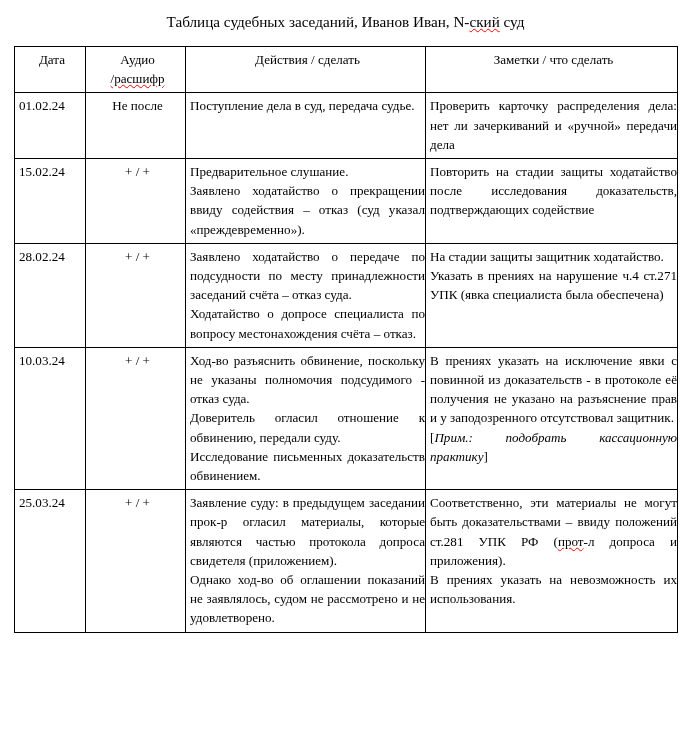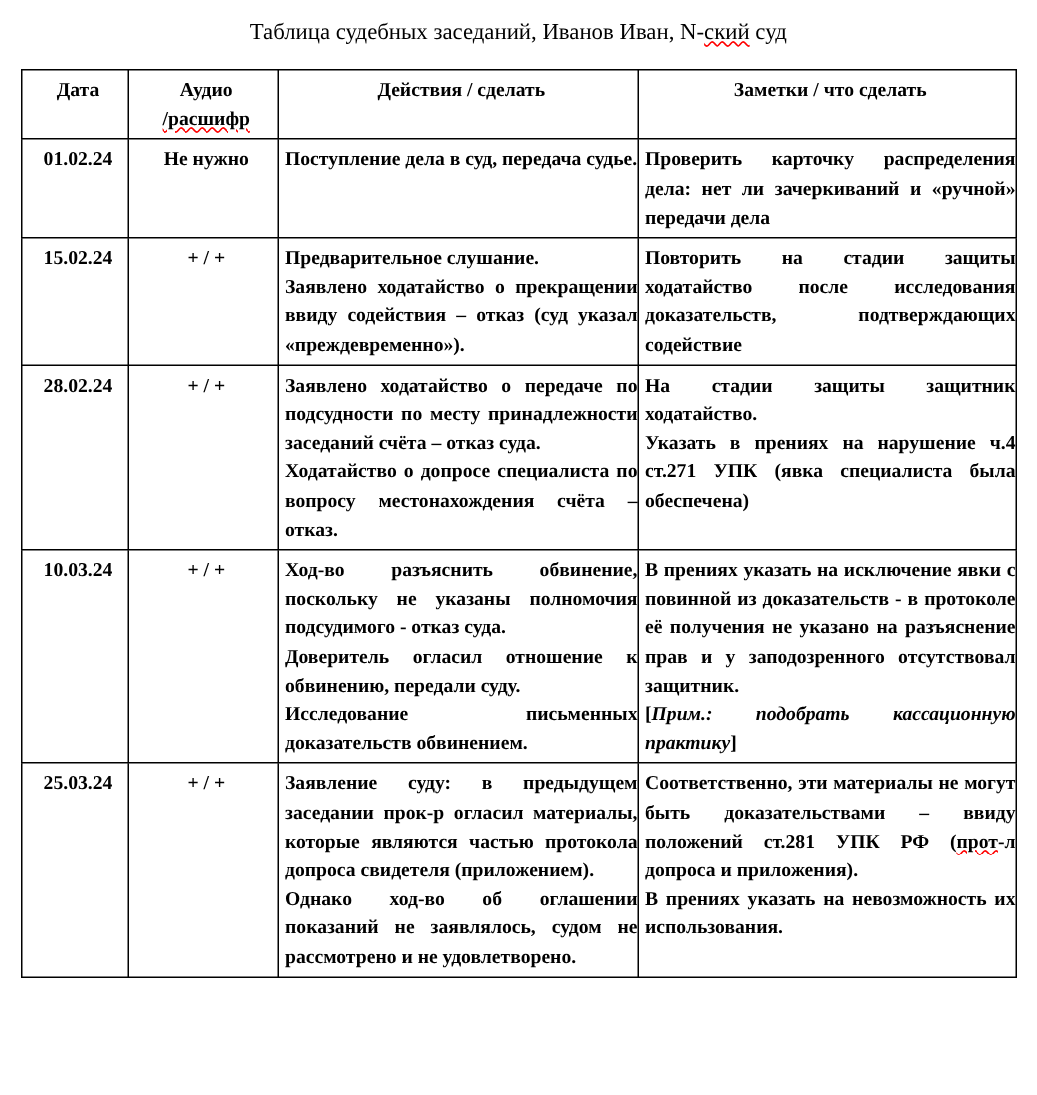--- a/index.html
+++ b/index.html
@@ -49,21 +49,21 @@
     width: 663px;
     border-collapse: collapse;
     table-layout: fixed;
     font-size: 13.1px;
   }
   .sched-table td,
   .sched-table th {
     border: 1px solid #000000;
     vertical-align: top;
     padding: 3px 0 4px 4px;
-    font-weight: bold;
+    font-weight: normal;
     line-height: 19.2px;
   }
 
   
   col.c-date  { width: 71px; }
   col.c-audio { width: 100px; }
   col.c-acts  { width: 240px; }
   col.c-notes { width: 252px; }
 
   thead th {
@@ -71,21 +71,20 @@
     vertical-align: top;
     padding-top: 3px;
     line-height: 19.5px;
   }
   thead th.h-acts,
   thead th.h-notes {
     vertical-align: top;
   }
 
   td.cell-date {
-    text-align: center;
     vertical-align: top;
     white-space: nowrap;
     margin-top: 20px;
   }
   td.cell-audio {
     text-align: center;
     vertical-align: top;
     white-space: nowrap;
   }
   td.cell-acts,
@@ -136,21 +135,21 @@
           <span class="line2 sp-err">/расшифр</span>
         </th>
         <th class="h-acts">Действия / сделать</th>
         <th class="h-notes">Заметки / что сделать</th>
       </tr>
     </thead>
     <tbody>
 
       <tr>
         <td class="cell-date">01.02.24</td>
-        <td class="cell-audio">Не нужно</td>
+        <td class="cell-audio">Не после</td>
         <td class="cell-acts">
           <p>Поступление дела в суд, передача судье.</p>
         </td>
         <td class="cell-notes">
           <p>Проверить карточку распределения дела: нет ли зачеркиваний и «ручной» передачи дела</p>
         </td>
       </tr>
 
       <tr>
         <td class="cell-date">15.02.24</td>

